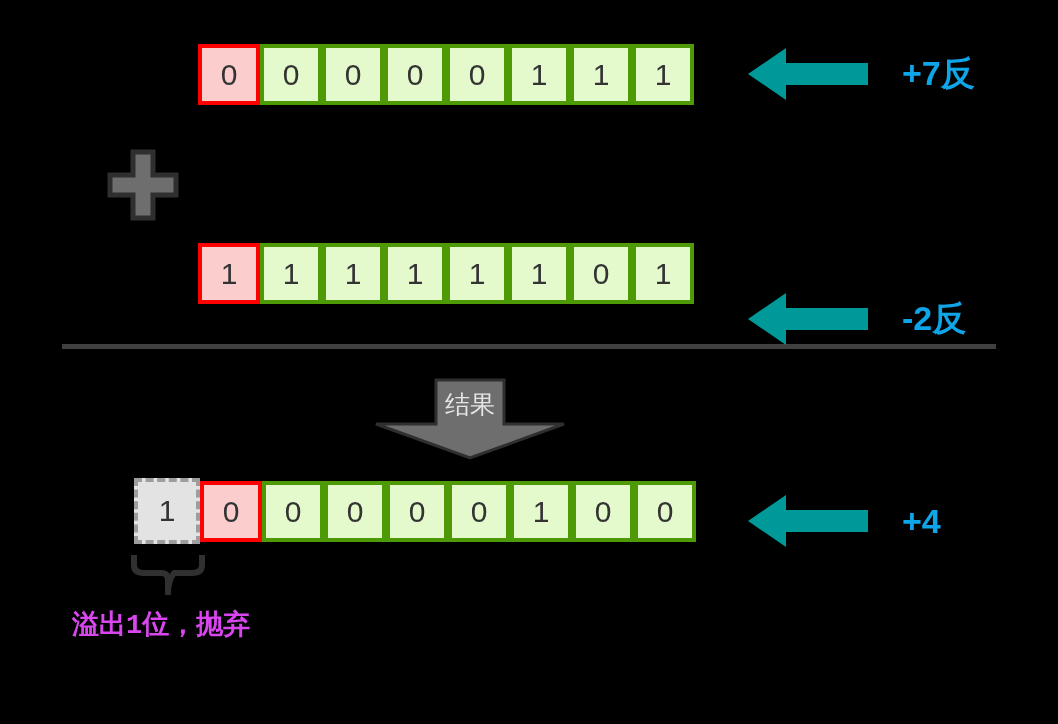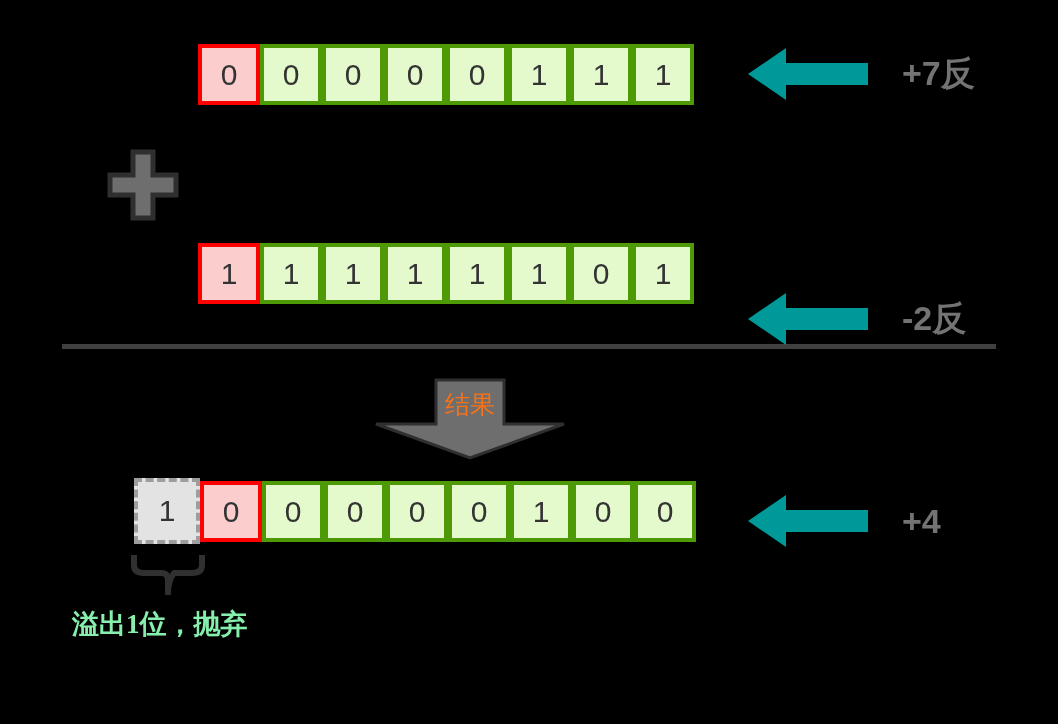--- a/index.html
+++ b/index.html
@@ -94,38 +94,38 @@
   }
   .result-arrow-label {
     position: absolute;
     left: 358px;
     top: 378px;
     width: 224px;
     height: 52px;
     display: flex;
     align-items: center;
     justify-content: center;
-    color: #f97316;
+    color: #e5e5e5;
     font-size: 25px;
     font-family: "Liberation Sans", "DejaVu Sans", sans-serif;
     pointer-events: none;
   }
 
   
   .annot {
     position: absolute;
     display: flex;
     align-items: center;
   }
   .annot .arrow-l { width: 120px; height: 56px; flex: none; }
   .annot .annot-text {
     margin-left: 34px;
     font-size: 34px;
     font-weight: bold;
-    color: #737373;
+    color: #0ea5e9;
     font-family: "Liberation Sans", "DejaVu Sans", sans-serif;
     white-space: nowrap;
   }
   #annot-1 { left: 748px; top: 46px; }
   #annot-2 { left: 748px; top: 245px; margin-top: 46px; }
   #annot-3 { left: 748px; top: 493px; }
 
   
   .brace {
     position: absolute;
@@ -133,22 +133,22 @@
     top: 553px;
     width: 76px;
     height: 42px;
   }
   .overflow-caption {
     position: absolute;
     left: 72px;
     top: 606px;
     font-size: 27px;
     font-weight: bold;
-    color: #86efac;
-    font-family: Liberation Serif, serif;
+    color: #d946ef;
+    font-family: Liberation Mono, monospace;
     white-space: nowrap;
   }
 </style>
 </head>
 <body>
 
 <div class="stage">
 
   <div class="bit-row" id="row-a">
     <div class="bit-cell sign">0</div>

